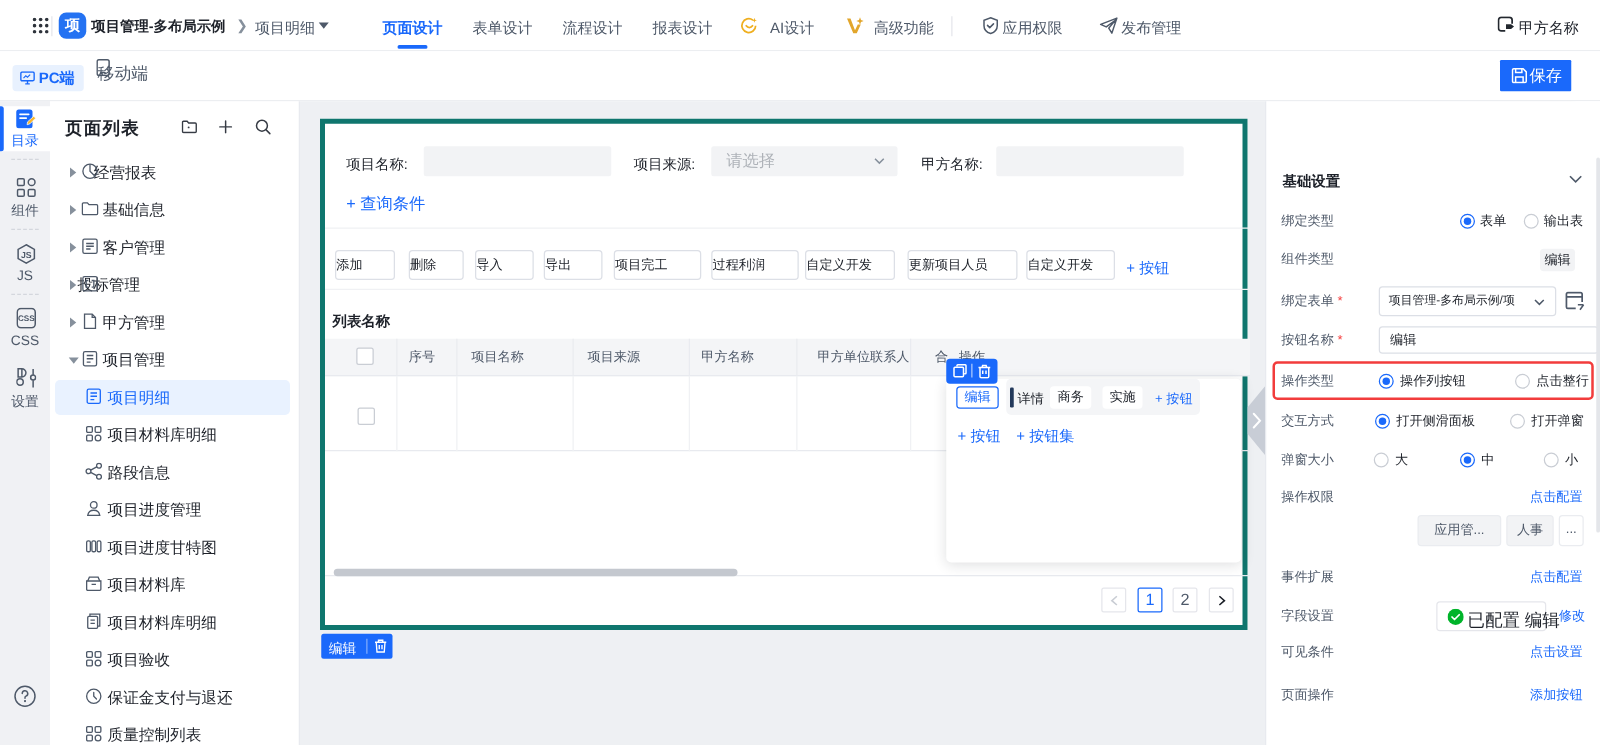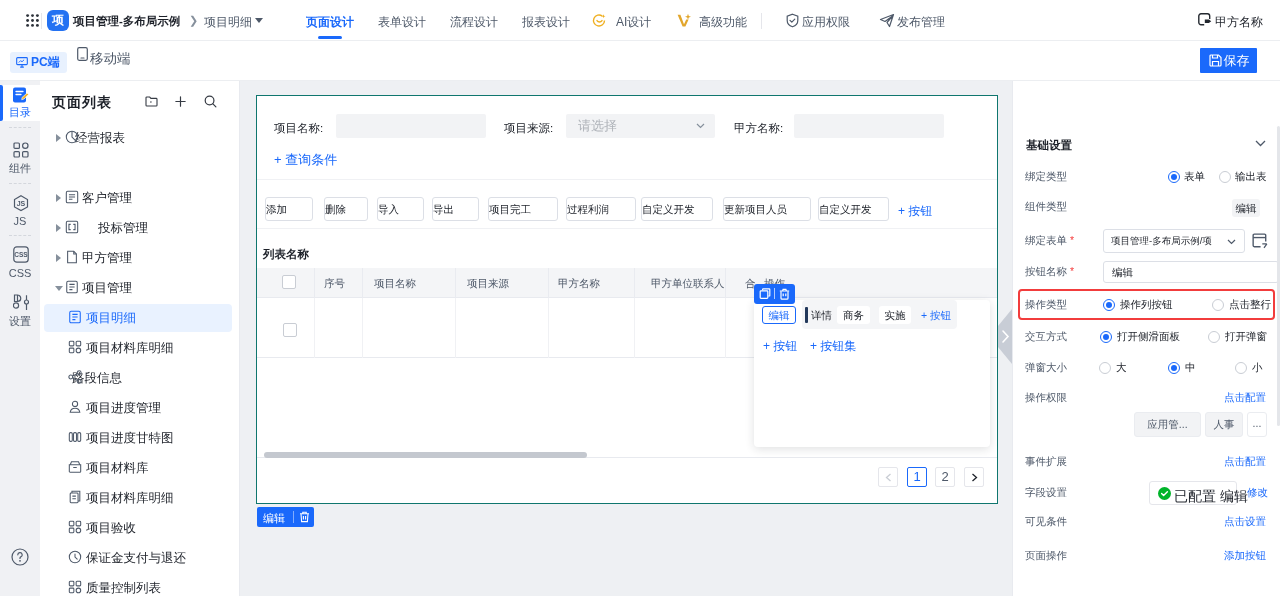--- a/index.html
+++ b/index.html
@@ -39,21 +39,21 @@
   
   #tree { position:absolute; left:40px; top:0; width:200px; height:515px; background:#fff; border-right:1px solid #e8eaef; }
   .trow { position:absolute; left:0; width:200px; height:30px; line-height:30px; font-size:12.5px; color:#1d2129; white-space:nowrap; }
   .trow .car { position:absolute; left:16px; top:11px; width:0; height:0; border-top:4px solid transparent; border-bottom:4px solid transparent; border-left:5px solid #86909c; }
   .trow .car-open { position:absolute; left:15px; top:13px; width:0; height:0; border-left:4px solid transparent; border-right:4px solid transparent; border-top:5px solid #86909c; }
   .trow svg { position:absolute; top:7px; }
   .tsel { position:absolute; left:4px; width:188px; height:28px; background:#e9f2ff; border-radius:4px; }
 
   
   #canvas { position:absolute; left:240px; top:0; width:772px; height:515px; }
-  #surface { position:absolute; left:16px; top:14px; width:742px; height:409px; background:#fff; border:1px solid #0f766e; }
+  #surface { position:absolute; left:16px; top:14px; width:742px; height:409px; background:#fff; border:4px solid #0f766e; }
   .flabel { position:absolute; top:25px; font-size:11.5px; color:#1d2129; }
   .finput { position:absolute; top:18px; height:24px; background:#f2f3f5; border-radius:2px; }
   .qlink { position:absolute; left:17px; top:55px; font-size:13px; color:#1a69fb; }
   .hr1 { position:absolute; left:0; top:83px; width:740px; border-top:1px solid #f0f1f4; }
   .cbtn { position:absolute; top:101px; height:24px; border:1px solid #dcdfe6; border-radius:3px; background:#fff; font-size:10.5px; color:#1d2129; text-align:left; line-height:22px; }
   .hr2 { position:absolute; left:0; top:132px; width:740px; border-top:1px solid #f0f1f4; }
   .ltitle { position:absolute; left:6px; top:151px; font-size:11.5px; font-weight:bold; color:#1d2129; }
 
   
   #thead { position:absolute; left:0; top:172px; width:740px; height:30px; background:#f4f5f7; border-bottom:1px solid #e8eaef; }
@@ -158,21 +158,21 @@
       <rect x="0.7" y="0.7" width="11.6" height="7.6" rx="1"></rect>
       <path d="M4.5 11h4M6.5 8.5V11"></path>
       <path d="M3 6l2-2 1.5 1.2L8.8 3" stroke-width="1"></path>
     </svg>
     <span style="position:absolute;left:21px;top:0;font-size:12px">PC端</span>
   </div>
   <svg class="abs" style="left:77px;top:6px" width="11" height="14" viewBox="0 0 11 14" fill="none" stroke="#4e5969" stroke-width="1.2">
     <rect x="0.7" y="0.7" width="9.6" height="12.6" rx="1.5"></rect>
     <path d="M4 11h3" stroke-linecap="round"></path>
   </svg>
-  <div class="abs gray2" style="left:90px;top:9px;font-size:13.5px">移动端</div>
+  <div class="abs gray2" style="left:78px;top:9px;font-size:13.5px">移动端</div>
   <div class="savebtn">
     <svg class="abs" style="left:9px;top:6px" width="13" height="13" viewBox="0 0 13 13" fill="none" stroke="#fff" stroke-width="1.2">
       <path d="M1 2a1 1 0 0 1 1-1h7.5L12 3.5V11a1 1 0 0 1-1 1H2a1 1 0 0 1-1-1z"></path>
       <path d="M3.5 1v3h5V1M3.5 12V7.5h6V12"></path>
     </svg>
     <span style="padding-left:16px">保存</span>
   </div>
 </div>
 <div id="main">
   <div id="rail">
@@ -235,32 +235,37 @@
       <circle cx="6" cy="6" r="4.7"></circle>
       <path d="M9.6 9.6l3.2 3.2" stroke-linecap="round"></path>
     </svg>
 
     <div class="trow" style="top:42px"><span class="car"></span>
       <svg style="left:25px" width="14" height="14" viewBox="0 0 16 16" fill="none" stroke="#4e5969" stroke-width="1.2">
         <circle cx="8" cy="8" r="6.5"></circle>
           <path d="M8 1.5V8l4.6 4.6"></path>
       </svg>
       <span style="padding-left:35px">经营报表</span></div>
+    <div class="trow" style="top:72px"><span class="car"></span>
+      <svg style="left:25px" width="14" height="14" viewBox="0 0 16 14" fill="none" stroke="#4e5969" stroke-width="1.2">
+        <path d="M1 2.6a1 1 0 0 1 1-1h3.6l1.5 1.7H14a1 1 0 0 1 1 1v7.1a1 1 0 0 1-1 1H2a1 1 0 0 1-1-1z"></path>
+      </svg>
+      <span style="padding-left:42px">基础信息</span></div>
     <div class="trow" style="top:102px"><span class="car"></span>
       <svg style="left:25px" width="14" height="14" viewBox="0 0 16 16" fill="none" stroke="#4e5969" stroke-width="1.2">
         <rect x="1.5" y="1.5" width="13" height="13" rx="1.5"></rect>
           <path d="M4.5 5.5h7M4.5 8h7M4.5 10.5h4"></path>
       </svg>
       <span style="padding-left:42px">客户管理</span></div>
     <div class="trow" style="top:132px"><span class="car"></span>
       <svg style="left:25px" width="14" height="14" viewBox="0 0 16 16" fill="none" stroke="#4e5969" stroke-width="1.2">
         <rect x="1.5" y="1.5" width="13" height="13" rx="1.5"></rect>
           <path d="M6.5 5H4.5v6h2M9.5 5h2v6h-2"></path>
       </svg>
-      <span style="padding-left:58px">投标管理</span></div>
+      <span style="padding-left:22px">投标管理</span></div>
     <div class="trow" style="top:162px"><span class="car"></span>
       <svg style="left:25px" width="14" height="14" viewBox="0 0 16 16" fill="none" stroke="#4e5969" stroke-width="1.2">
         <path d="M3 1.5h7l3 3v10H3z"></path>
           <path d="M10 1.5v3h3"></path>
       </svg>
       <span style="padding-left:42px">甲方管理</span></div>
     <div class="trow" style="top:192px"><span class="car-open"></span>
       <svg style="left:25px" width="14" height="14" viewBox="0 0 16 16" fill="none" stroke="#4e5969" stroke-width="1.2">
         <rect x="2" y="1.5" width="12" height="13" rx="1.5"></rect>
           <path d="M5 5h6M5 8h6M5 11h3.5"></path>
@@ -283,21 +288,21 @@
           <rect x="9.3" y="9.3" width="5.2" height="5.2" rx="2.6"></rect>
       </svg>
       <span style="padding-left:46px">项目材料库明细</span></div>
     <div class="trow" style="top:282px">
       <svg style="left:28px" width="14" height="14" viewBox="0 0 16 16" fill="none" stroke="#4e5969" stroke-width="1.2">
         <circle cx="12.8" cy="3" r="2.2"></circle>
           <circle cx="3.2" cy="8" r="2.2"></circle>
           <circle cx="12.8" cy="13" r="2.2"></circle>
         <path d="M5.2 7l5.5-3M5.2 9l5.5 3"></path>
       </svg>
-      <span style="padding-left:32px">路段信息</span></div>
+      <span style="padding-left:46px">路段信息</span></div>
     <div class="trow" style="top:312px">
       <svg style="left:28px" width="14" height="14" viewBox="0 0 16 16" fill="none" stroke="#4e5969" stroke-width="1.2">
         <circle cx="8" cy="4.5" r="3"></circle>
           <path d="M2.5 14c.5-3 2.6-4.6 5.5-4.6s5 1.6 5.5 4.6z"></path>
       </svg>
       <span style="padding-left:46px">项目进度管理</span></div>
     <div class="trow" style="top:342px">
       <svg style="left:28px" width="14" height="14" viewBox="0 0 16 16" fill="none" stroke="#4e5969" stroke-width="1.2">
         <rect x="1.5" y="3" width="3.4" height="10" rx="1.4"></rect>
           <rect x="6.3" y="3" width="3.4" height="10" rx="1.4"></rect>

